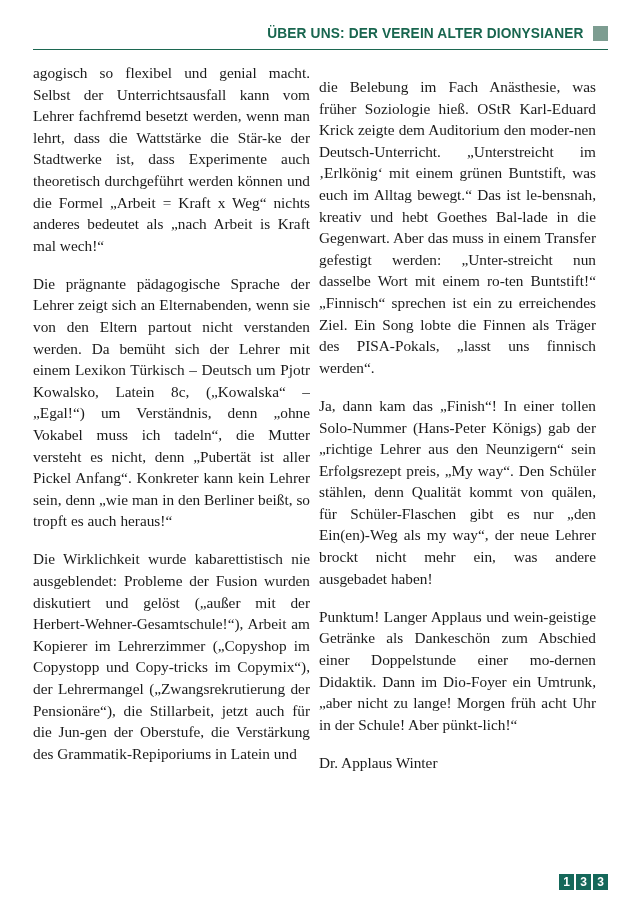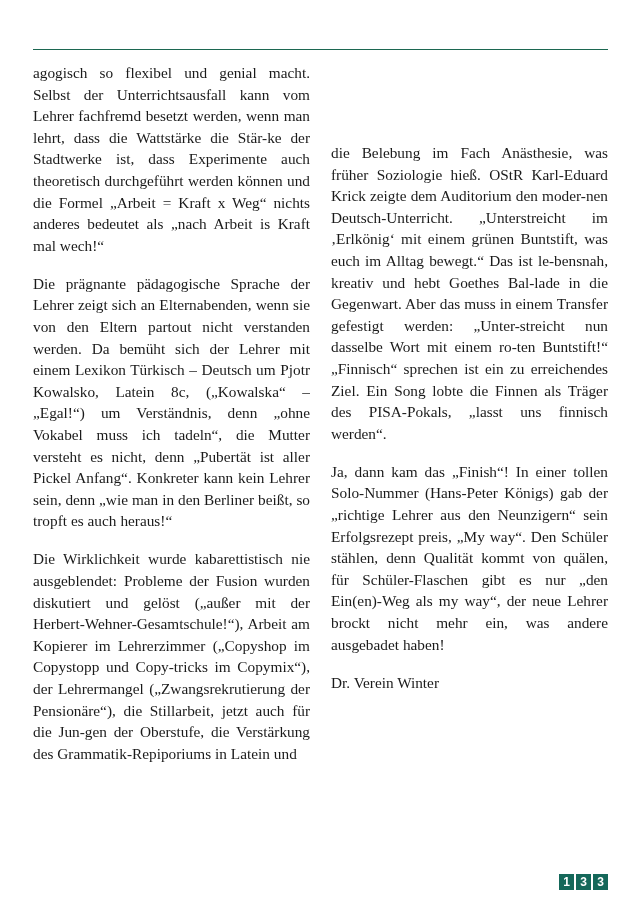--- a/index.html
+++ b/index.html
@@ -70,22 +70,22 @@
     background: #1c6751;
   }
 
   
   .columns {
     position: absolute;
     left: 33px;
     top: 62px;
     width: 576px;
     display: flex;
-    gap: 21px;
-    align-items: center;
+    gap: 9px;
+    align-items: flex-end;
   }
 
   .column {
     width: 277px;
     flex: 0 0 277px;
   }
 
   .para {
     margin: 0 0 16.5px 0;
     font-size: 15.3px;
@@ -127,35 +127,40 @@
     line-height: 16px;
     text-align: center;
   }
 </style>
 </head>
 <body>
 
 <div class="page">
 
   <div class="page-header">
+    <div class="header-row">
+      <div class="header-title">Über uns: Der Verein Alter Dionysianer</div>
+      <div class="header-square"></div>
+    </div>
     <div class="header-rule"></div>
   </div>
 
   <div class="columns">
 
     <div class="column">
       <p class="para">agogisch so flexibel und genial  macht. Selbst der Unterrichtsausfall kann vom Lehrer fachfremd besetzt werden, wenn man lehrt, dass die Wattstärke die Stär-ke der Stadtwerke ist, dass Experimente auch theoretisch durchgeführt werden können und die Formel „Arbeit = Kraft x Weg“ nichts anderes bedeutet als „nach Arbeit is Kraft mal wech!“</p>
       <p class="para">Die prägnante pädagogische Sprache der Lehrer zeigt sich an Elternabenden, wenn sie von den Eltern partout  nicht verstanden werden. Da bemüht sich der Lehrer mit einem Lexikon Türkisch – Deutsch um Pjotr Kowalsko, Latein 8c, („Kowalska“ – „Egal!“) um Verständnis, denn „ohne Vokabel muss ich tadeln“, die Mutter versteht es nicht, denn „Pubertät ist aller Pickel Anfang“. Konkreter kann kein Lehrer sein, denn „wie man in den Berliner beißt, so tropft es auch heraus!“</p>
       <p class="para">Die Wirklichkeit wurde kabarettistisch nie ausgeblendet: Probleme der Fusion wurden diskutiert und gelöst („außer mit der    Herbert-Wehner-Gesamtschule!“), Arbeit am Kopierer im Lehrerzimmer („Copyshop im Copystopp und Copy-tricks im Copymix“), der Lehrermangel („Zwangsrekrutierung der Pensionäre“), die Stillarbeit, jetzt auch für die Jun-gen der Oberstufe, die Verstärkung des Grammatik-Repiporiums in Latein und</p>
     </div>
 
     <div class="column">
       <p class="para">die Belebung im Fach Anästhesie, was früher Soziologie hieß. OStR Karl-Eduard Krick zeigte dem Auditorium den moder-nen Deutsch-Unterricht.  „Unterstreicht im ‚Erlkönig‘ mit einem grünen Buntstift, was euch im Alltag bewegt.“ Das ist le-bensnah, kreativ und hebt Goethes Bal-lade in die Gegenwart. Aber das muss in einem Transfer gefestigt werden: „Unter-streicht nun dasselbe Wort mit einem ro-ten Buntstift!“ „Finnisch“ sprechen ist ein zu erreichendes Ziel. Ein Song lobte die Finnen als Träger des PISA-Pokals, „lasst uns finnisch werden“.</p>
       <p class="para">Ja, dann kam das „Finish“! In einer tollen Solo-Nummer (Hans-Peter Königs) gab der „richtige Lehrer aus den Neunzigern“ sein Erfolgsrezept preis, „My way“. Den Schüler stählen, denn Qualität kommt von quälen, für Schüler-Flaschen gibt es nur „den Ein(en)-Weg als my way“, der neue Lehrer brockt nicht mehr ein, was andere ausgebadet haben!</p>
-      <p class="signature">Dr. Verein Winter</p>
+      <p class="para">Punktum! Langer Applaus und wein-geistige Getränke als Dankeschön zum Abschied einer Doppelstunde einer mo-dernen Didaktik. Dann im Dio-Foyer ein Umtrunk, „aber nicht zu lange! Morgen früh acht Uhr in der Schule! Aber pünkt-lich!“</p>
+      <p class="signature">Dr. Applaus Winter</p>
     </div>
 
   </div>
 
   <div class="folio">
     <div class="folio-digit">1</div>
     <div class="folio-digit">3</div>
     <div class="folio-digit">3</div>
   </div>
 

